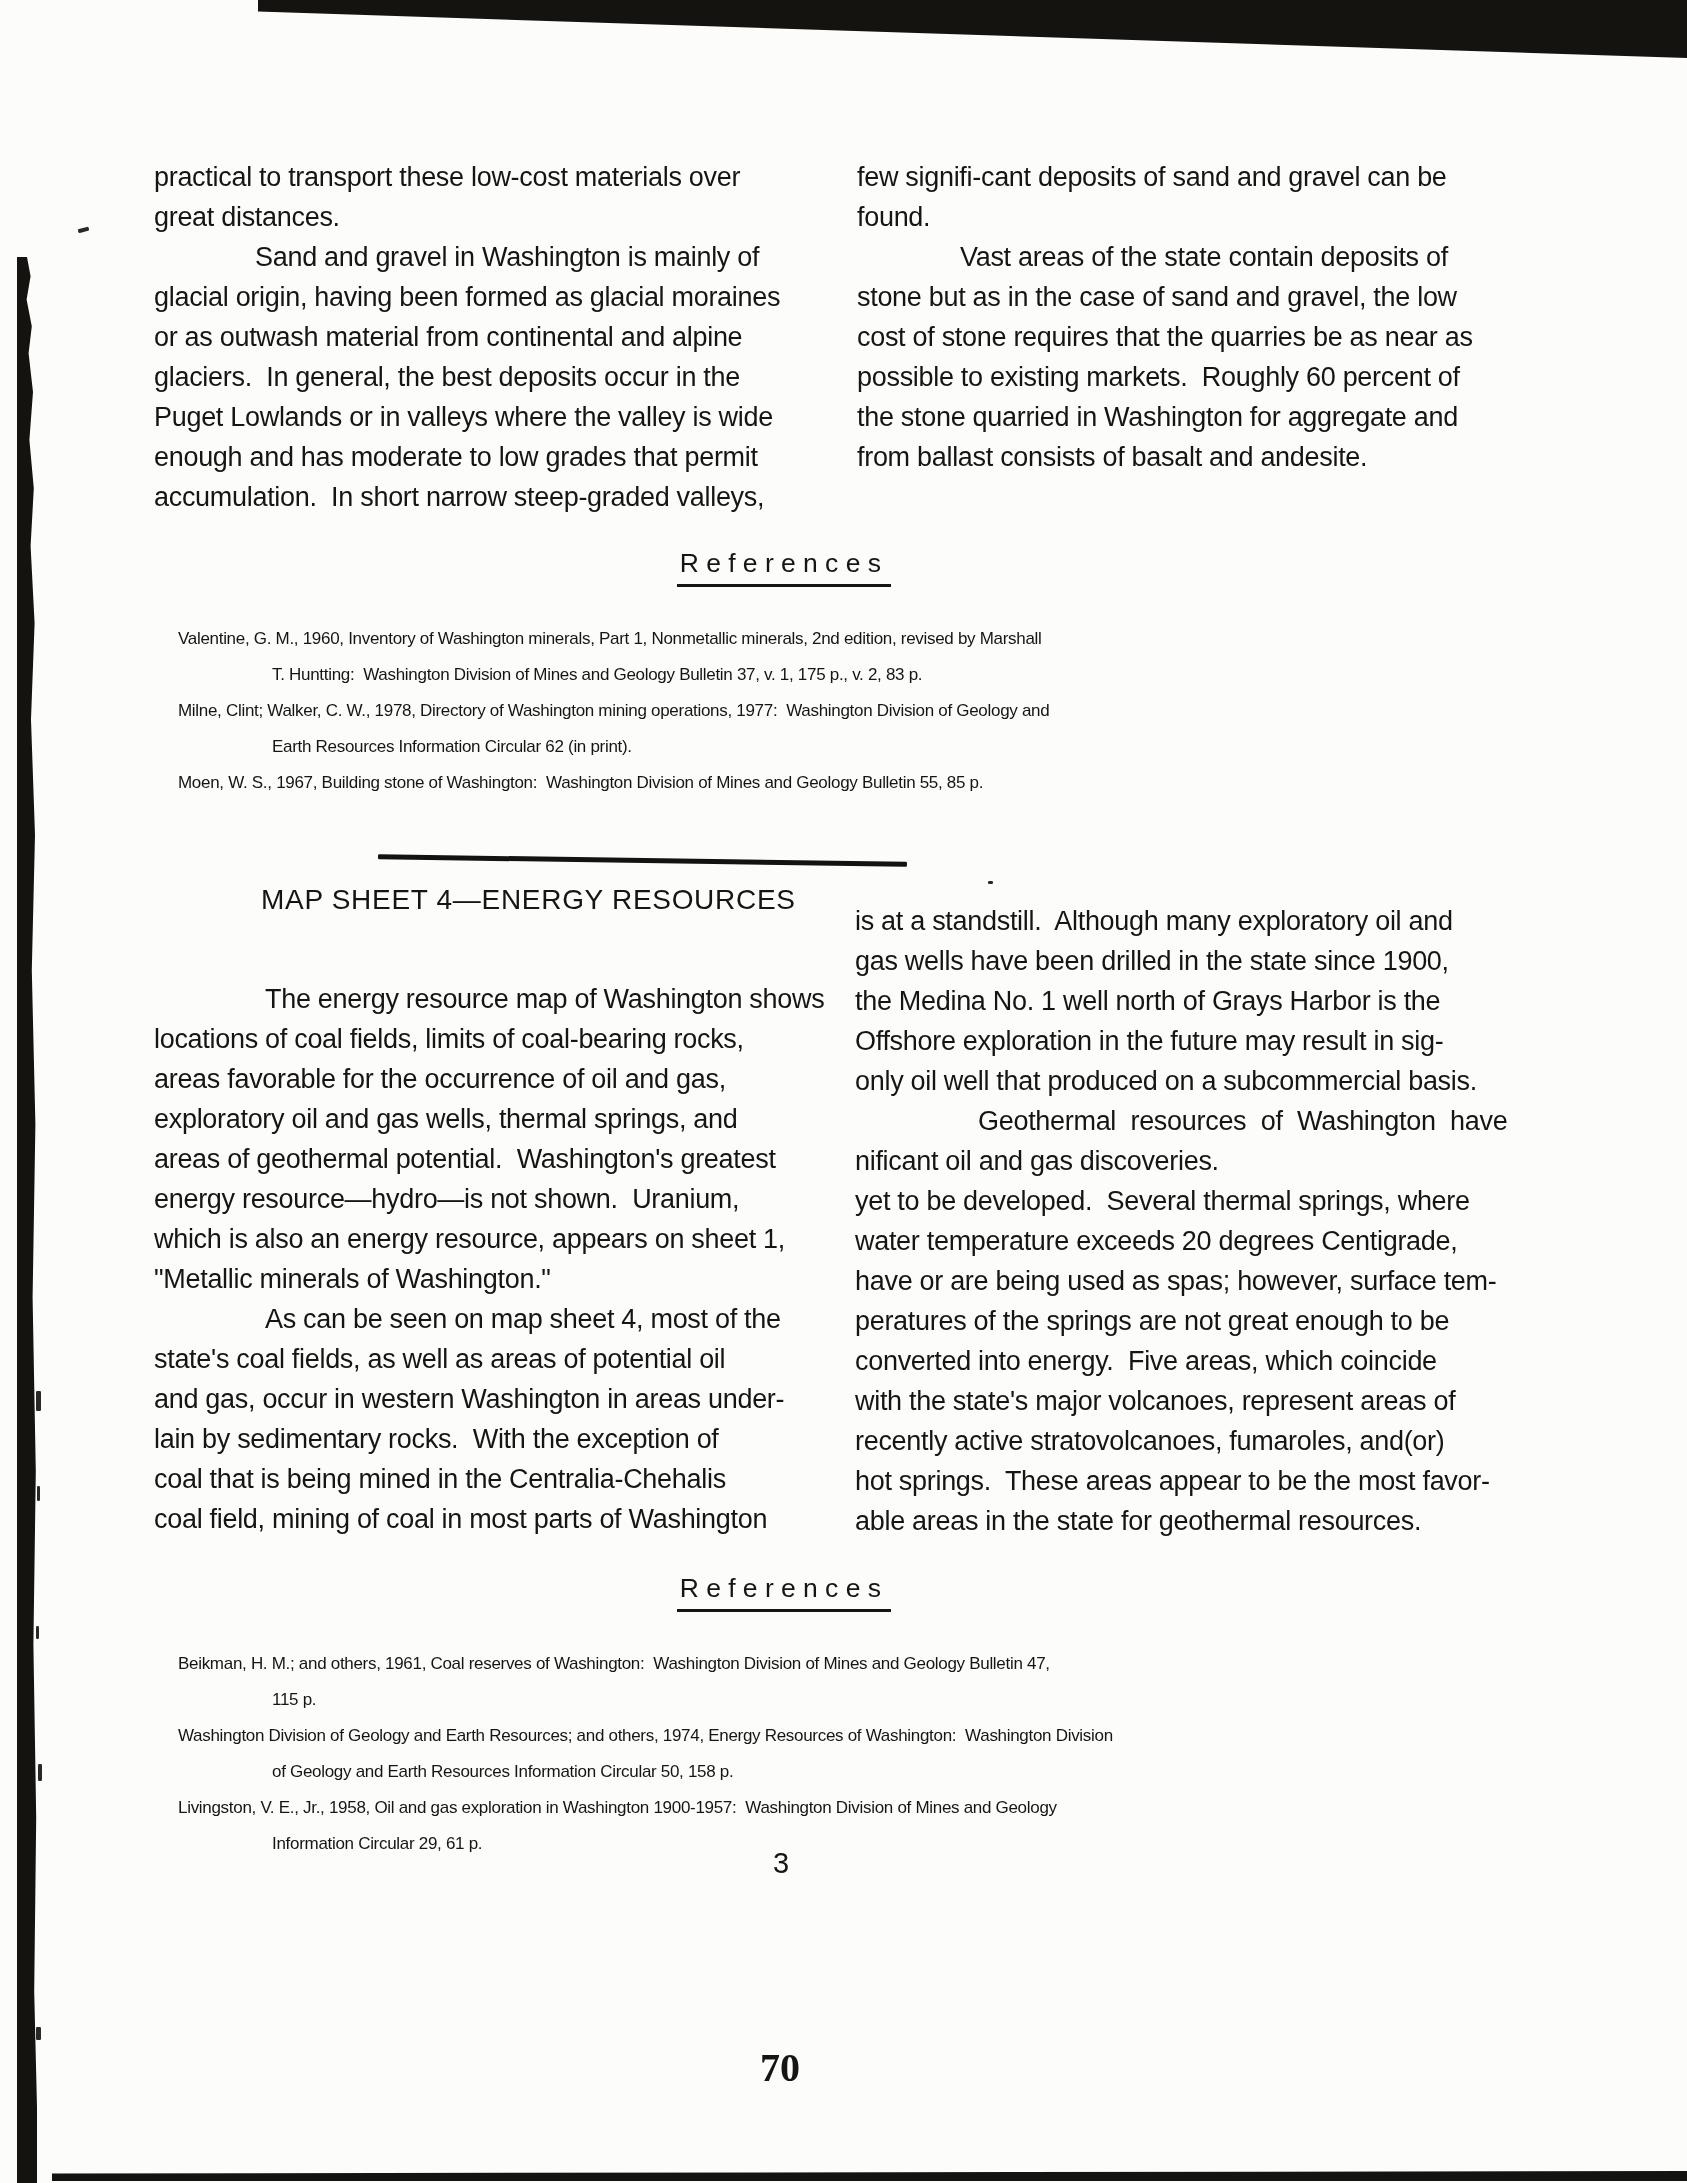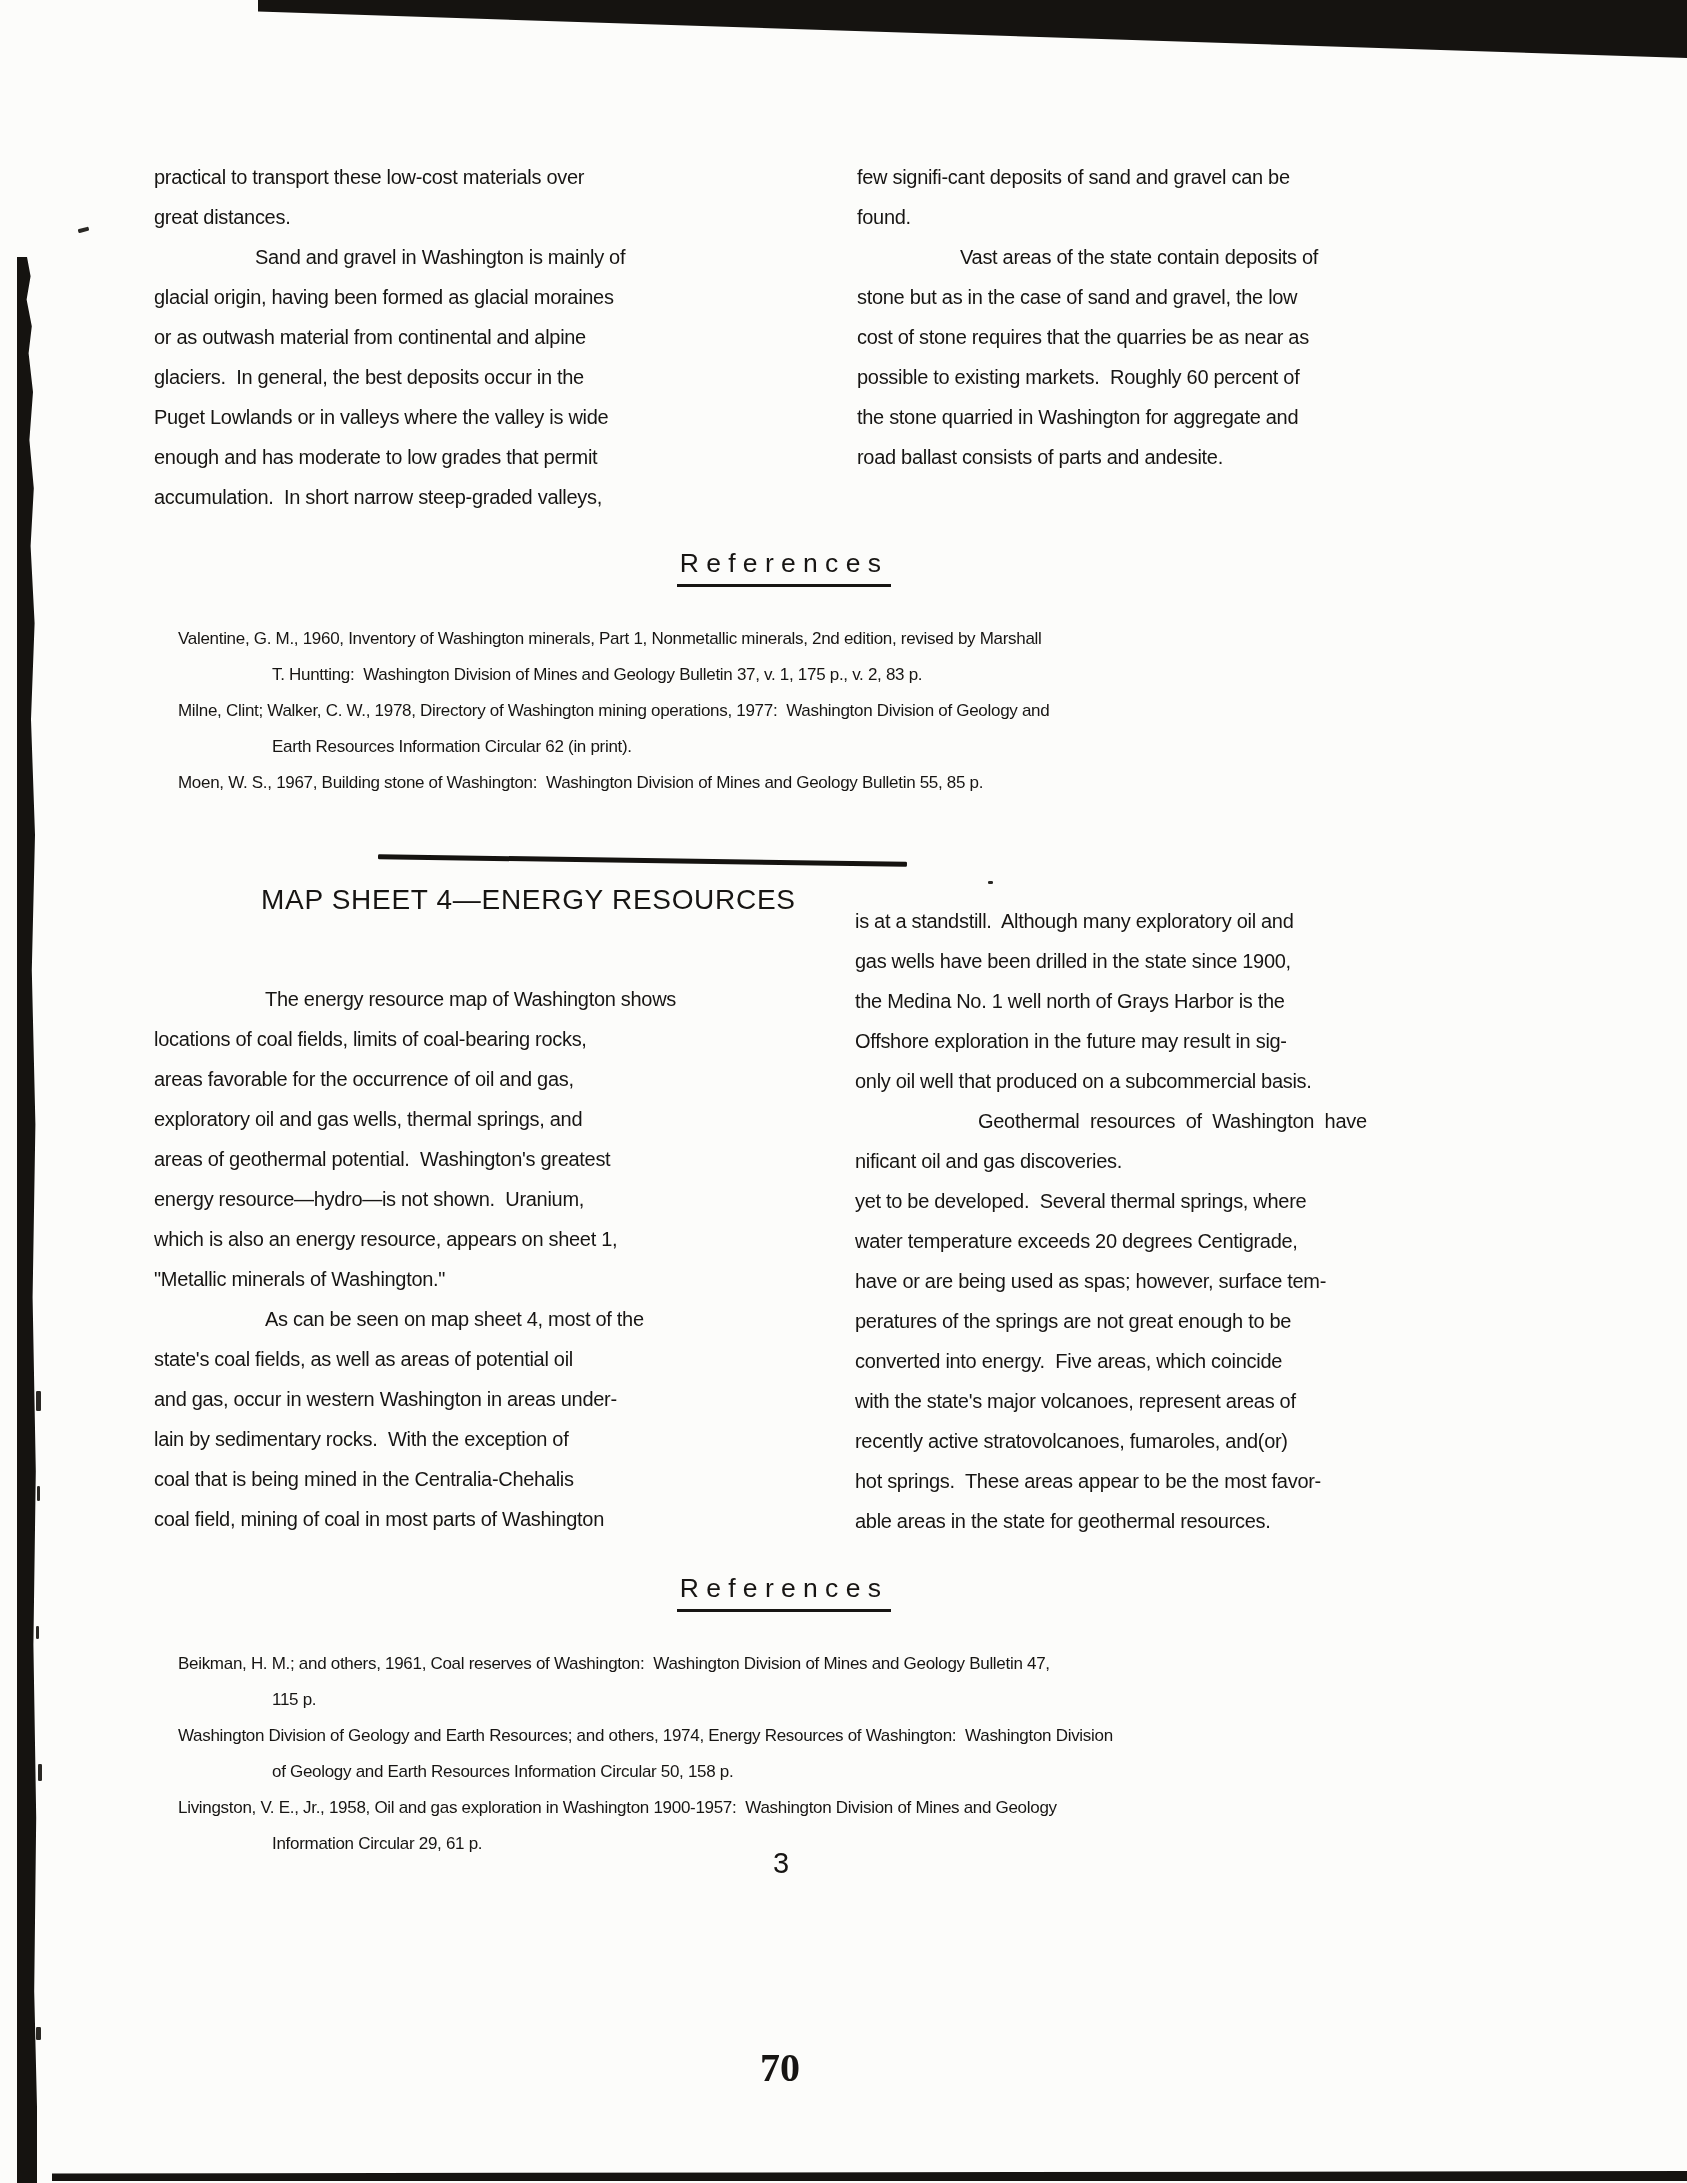--- a/index.html
+++ b/index.html
@@ -14,21 +14,21 @@
     clip-path:polygon(0 0,100% 0,100% 100%,0 20%);}
   #left-strip{left:17px;top:257px;width:20px;height:1927px;
     clip-path:polygon(0 0,50% 0,68% 1%,48% 2.2%,74% 3.6%,58% 5%,80% 7%,62% 9.5%,84% 12%,68% 15%,88% 19%,70% 24%,90% 30%,74% 37%,92% 45%,78% 54%,94% 63%,82% 72%,96% 81%,86% 90%,100% 96%,100% 100%,0 100%);}
   #bottom-bar{left:52px;top:2171px;width:1635px;height:10px;
     clip-path:polygon(0 25%,100% 0,100% 100%,0 100%);}
   .speck{position:absolute;background:#2a2824;border-radius:1.3px;}
 
   
   .col{position:absolute;}
   .line{white-space:pre;letter-spacing:-0.3px;}
-  .body-col .line{height:40px;line-height:40px;font-size:20px;}
+  .body-col .line{height:40px;line-height:40px;font-size:27px;}
   .body-col .indent{padding-left:var(--indent,101px);}
   .refs-lines .line{height:36px;line-height:36px;font-size:17px;margin-left:13px;}
   .refs-lines .hang{padding-left:94px;}
 
   .refs-head{position:absolute;text-align:center;font-size:26.5px;letter-spacing:7.3px;}
   .refs-head span{border-bottom:3.3px solid #171513;padding:0 2.6px 6px 2.6px;margin-top:18px;}
 
   #s2-heading{position:absolute;left:233px;top:884px;font-size:28px;letter-spacing:0.7px;white-space:pre;margin-left:28px;}
 
   #divider{position:absolute;left:378px;top:858px;width:529px;height:5.3px;background:#151310;transform:rotate(0.8deg);border-radius:1.3px;}
@@ -63,21 +63,21 @@
     <div class="line">accumulation.  In short narrow steep-graded valleys,</div>
   </div>
 <div class="col body-col" id="s1-right" style="left:857px;top:157px;width:645px;--indent:103px;">
     <div class="line">few signifi-cant deposits of sand and gravel can be</div>
     <div class="line">found.</div>
     <div class="line indent">Vast areas of the state contain deposits of</div>
     <div class="line">stone but as in the case of sand and gravel, the low</div>
     <div class="line">cost of stone requires that the quarries be as near as</div>
     <div class="line">possible to existing markets.  Roughly 60 percent of</div>
     <div class="line">the stone quarried in Washington for aggregate and</div>
-    <div class="line">road ballast consists of parts and andesite.</div>
+    <div class="line">from ballast consists of basalt and andesite.</div>
   </div>
 
 <div class="refs-head" style="left:139px;top:548px;width:1290px;">
   <span>References</span>
 </div>
 <div class="col refs-lines" style="left:165px;top:621px;width:1356px;">
     <div class="line">Valentine, G. M., 1960, Inventory of Washington minerals, Part 1, Nonmetallic minerals, 2nd edition, revised by Marshall</div>
     <div class="line hang">T. Huntting:  Washington Division of Mines and Geology Bulletin 37, v. 1, 175 p., v. 2, 83 p.</div>
     <div class="line">Milne, Clint; Walker, C. W., 1978, Directory of Washington mining operations, 1977:  Washington Division of Geology and</div>
     <div class="line hang">Earth Resources Information Circular 62 (in print).</div>

